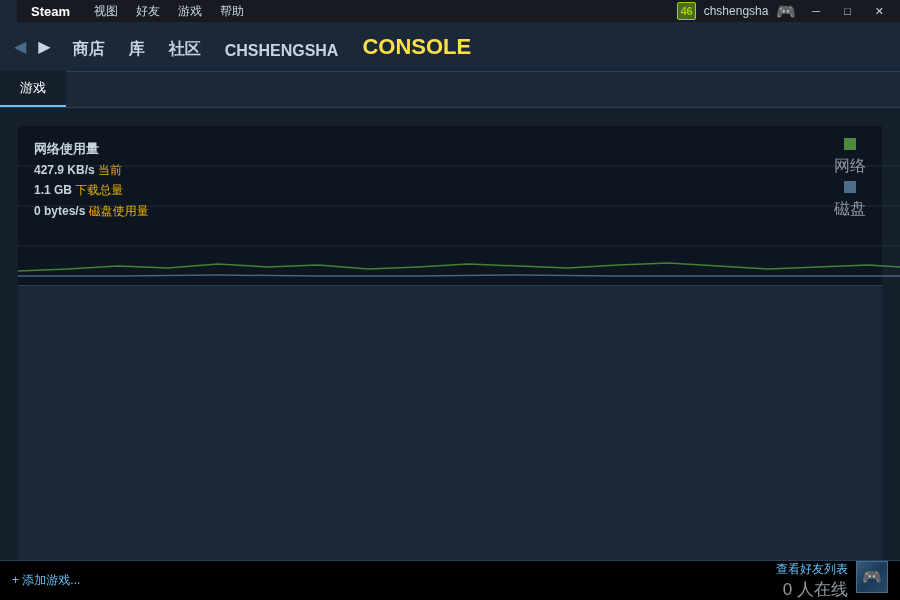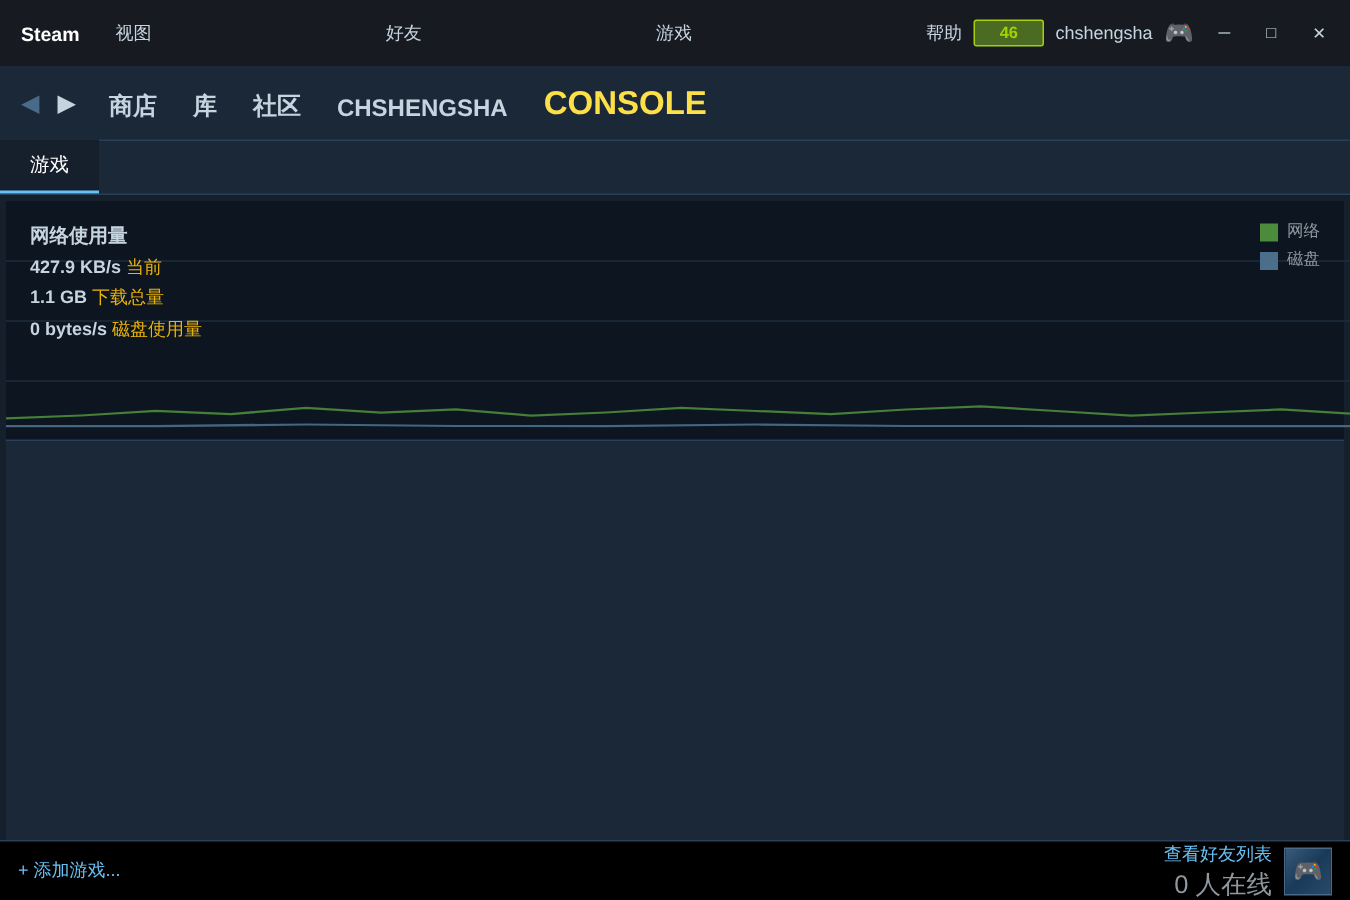--- a/index.html
+++ b/index.html
@@ -8,57 +8,57 @@
       height: 600px;
       background: #1b2838;
       font-family: "Microsoft YaHei", "SimHei", Arial, sans-serif;
       color: #c6d4df;
       overflow: hidden;
       position: relative;
     }
 
     
     #titlebar {
-      height: 44px;
+      height: 22px;
       background: #171a21;
       display: flex;
       align-items: center;
       padding: 0 8px;
       user-select: none;
+      margin-left: 17px;
     }
     #titlebar-logo {
       color: #fff;
       font-size: 13px;
       font-weight: bold;
       margin-right: 10px;
       padding: 2px 6px;
     }
     #titlebar-menu {
       display: flex;
       gap: 2px;
       flex: 1;
-      justify-content: space-between;
     }
     .menu-item {
       color: #c6d4df;
       font-size: 12px;
       padding: 4px 8px;
       cursor: pointer;
     }
     #titlebar-right {
       display: flex;
       align-items: center;
       gap: 8px;
     }
     #notification-badge {
       background: #4c6b22;
       color: #a4d007;
       border: 1px solid #a4d007;
       font-size: 11px;
-      padding: 2px 16px;
+      padding: 2px 2px;
       border-radius: 2px;
       font-weight: bold;
     }
     #username {
       color: #c6d4df;
       font-size: 12px;
     }
     #controller-icon {
       color: #c6d4df;
       font-size: 16px;
@@ -131,21 +131,21 @@
     .tab.active {
       color: #fff;
       border-bottom: 2px solid #67c1f5;
       background: #16202d;
     }
 
     
     #main {
       background: #16202d;
       margin: 0;
-      padding: 4px;
+      padding: 18px;
     }
 
     
     #chart-area {
       height: 160px;
       background: #0d1520;
       position: relative;
       border-bottom: 1px solid #2a3f5a;
     }
 
@@ -177,24 +177,25 @@
     #chart-legend {
       position: absolute;
       top: 12px;
       right: 16px;
       display: flex;
       flex-direction: column;
       gap: 4px;
     }
     .legend-item {
       display: flex;
-      align-items: flex-end;
+      align-items: center;
       gap: 6px;
-      font-size: 11px;
+      font-size: 16px;
       color: #8f98a0;
+      flex-direction: column;
     }
     .legend-color {
       width: 12px;
       height: 12px;
     }
 
     
     #chart-svg {
       position: absolute;
       right: 0;
@@ -226,21 +227,21 @@
       color: #67c1f5;
       font-size: 12px;
       cursor: pointer;
       display: flex;
       align-items: center;
       gap: 4px;
     }
     #friend-section {
       margin-left: auto;
       display: flex;
-      align-items: center;
+      align-items: flex-start;
       gap: 8px;
     }
     #friend-info {
       text-align: right;
     }
     #friend-list-label {
       color: #67c1f5;
       font-size: 12px;
       cursor: pointer;
     }

